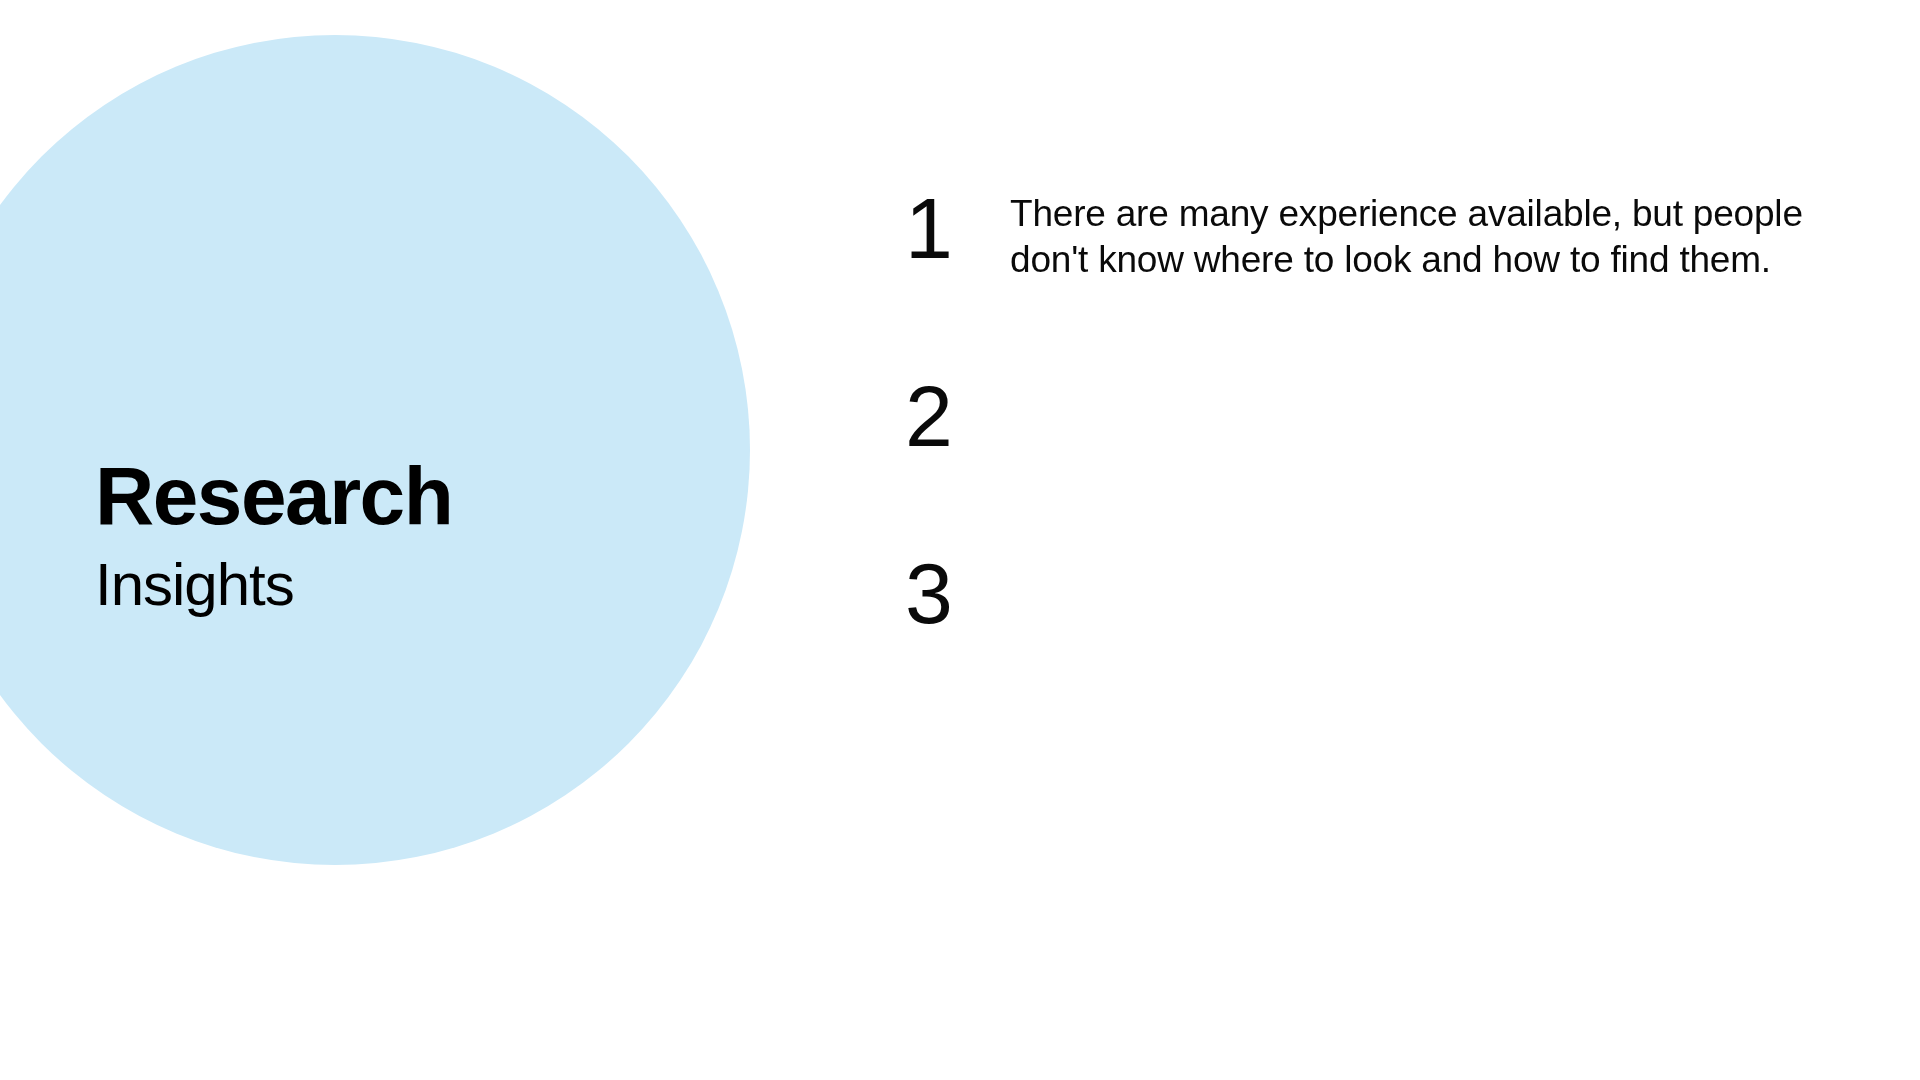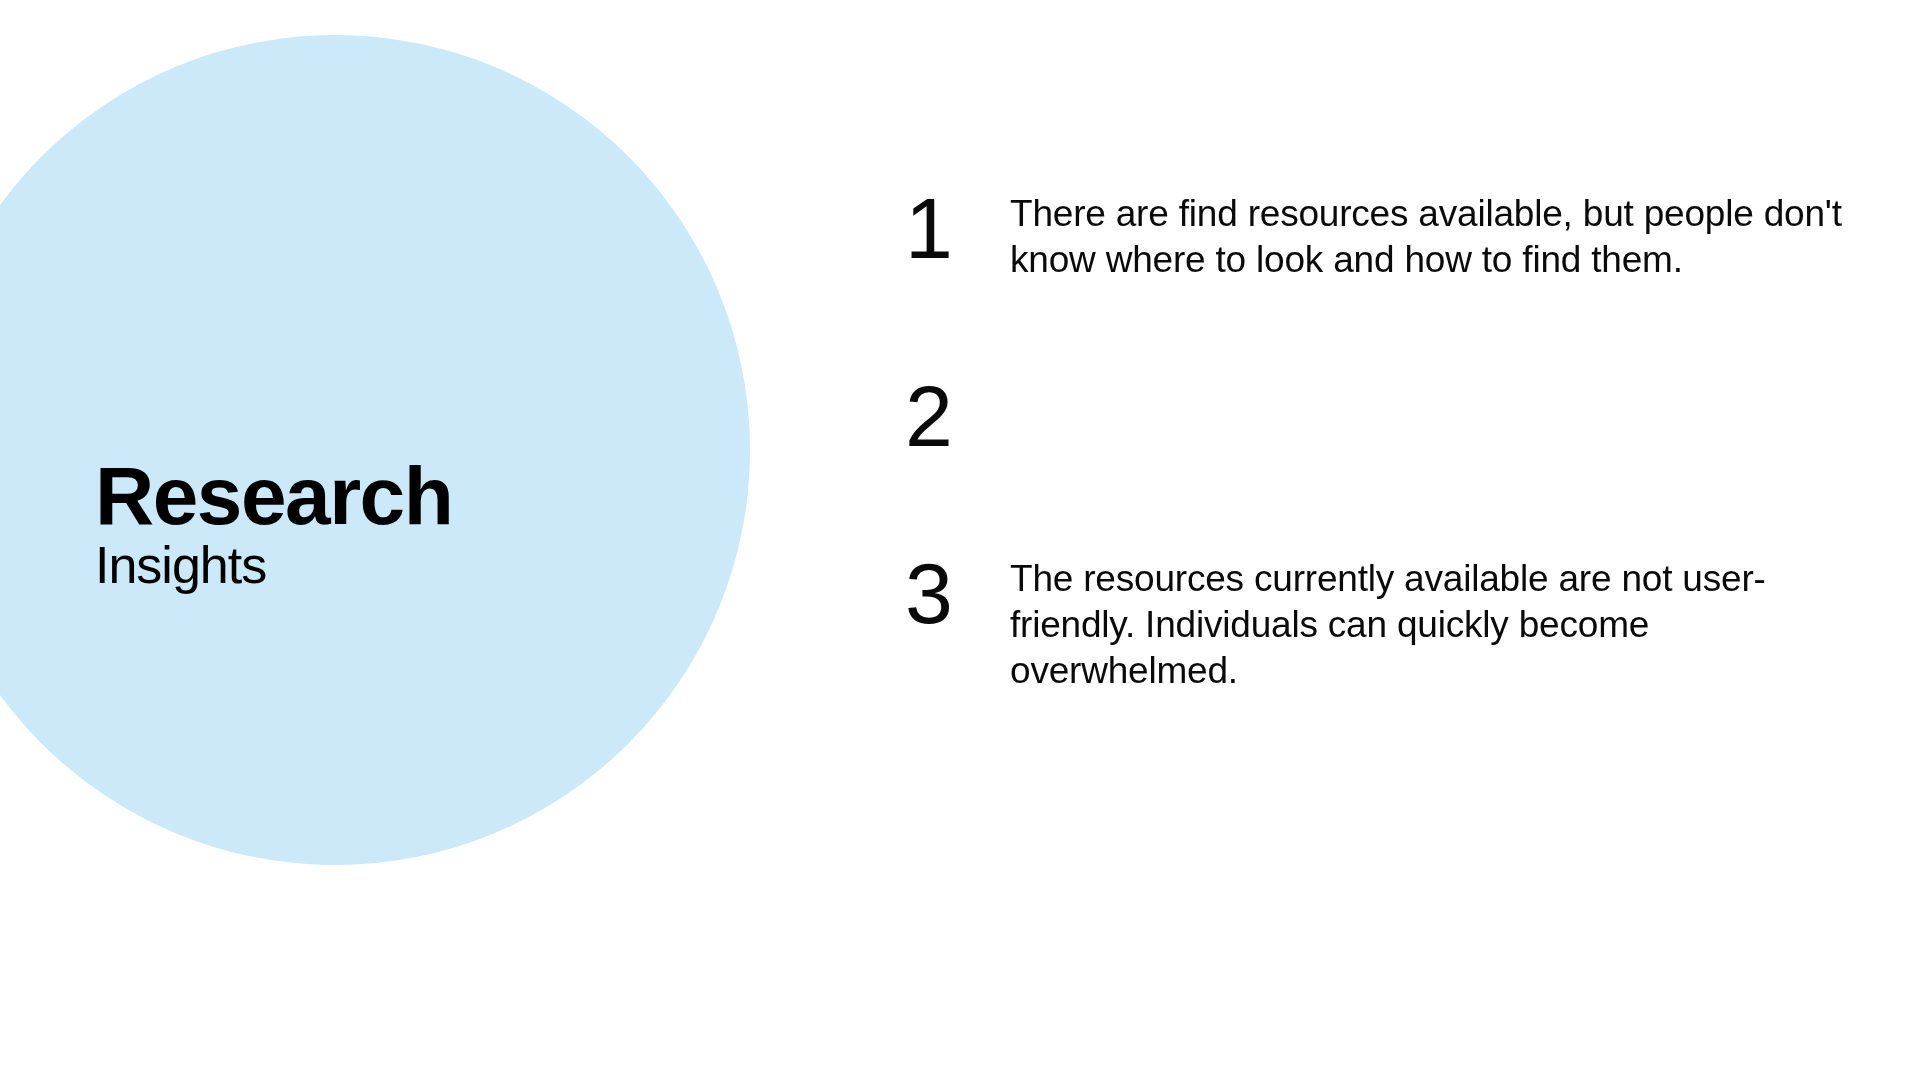--- a/index.html
+++ b/index.html
@@ -45,24 +45,24 @@
   .title-line1 {
     display: block;
     font-size: 82px;
     font-weight: 700;
     letter-spacing: -1.5px;
     white-space: nowrap;
   }
 
   .title-line2 {
     display: block;
-    font-size: 52px;
+    font-size: 60px;
     font-weight: 400;
     letter-spacing: -1px;
-    margin-top: 2px;
+    margin-top: 18px;
     white-space: nowrap;
   }
 
   
   .insights {
     position: absolute;
     left: 905px;
     top: 185px;
     width: 960px;
   }
@@ -105,27 +105,26 @@
 
   <div class="title-block">
     <span class="title-line1">Research</span>
     <span class="title-line2">Insights</span>
   </div>
 
   <div class="insights">
 
     <div class="insight-row">
       <div class="insight-number">1</div>
-      <div class="insight-text">There are find resources available, but people don't know where to look and how to find them.</div>
+      <div class="insight-text">There are many experience available, but people don't know where to look and how to find them.</div>
     </div>
 
     <div class="insight-row">
       <div class="insight-number">2</div>
     </div>
 
     <div class="insight-row">
       <div class="insight-number">3</div>
-      <div class="insight-text">The resources currently available are not user-friendly. Individuals can quickly become overwhelmed.</div>
     </div>
 
   </div>
 
 </div>
 
 </body></html>

